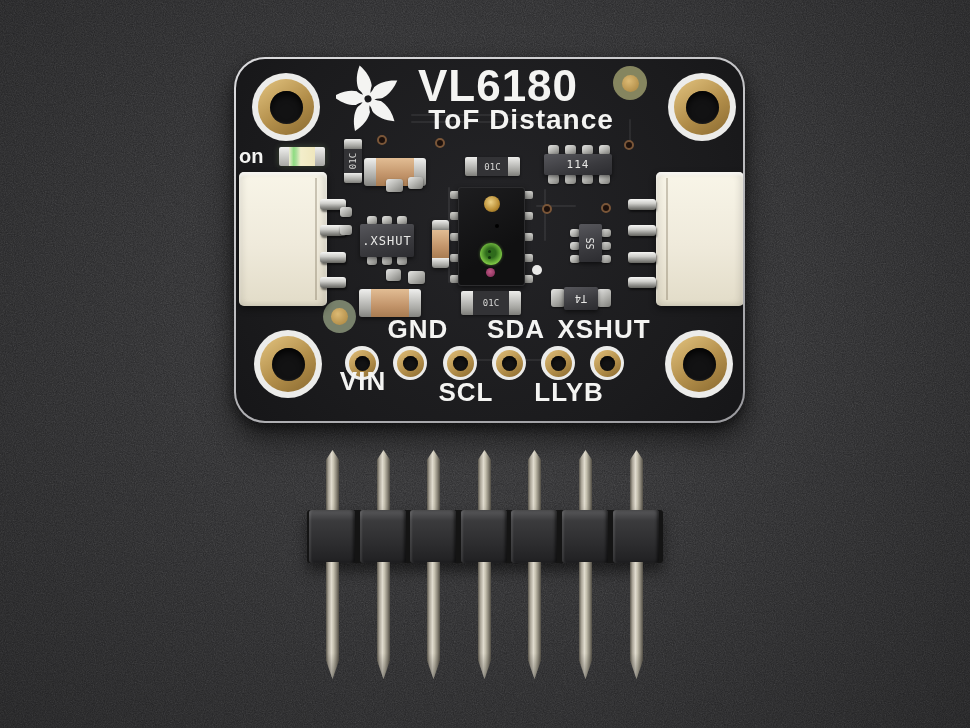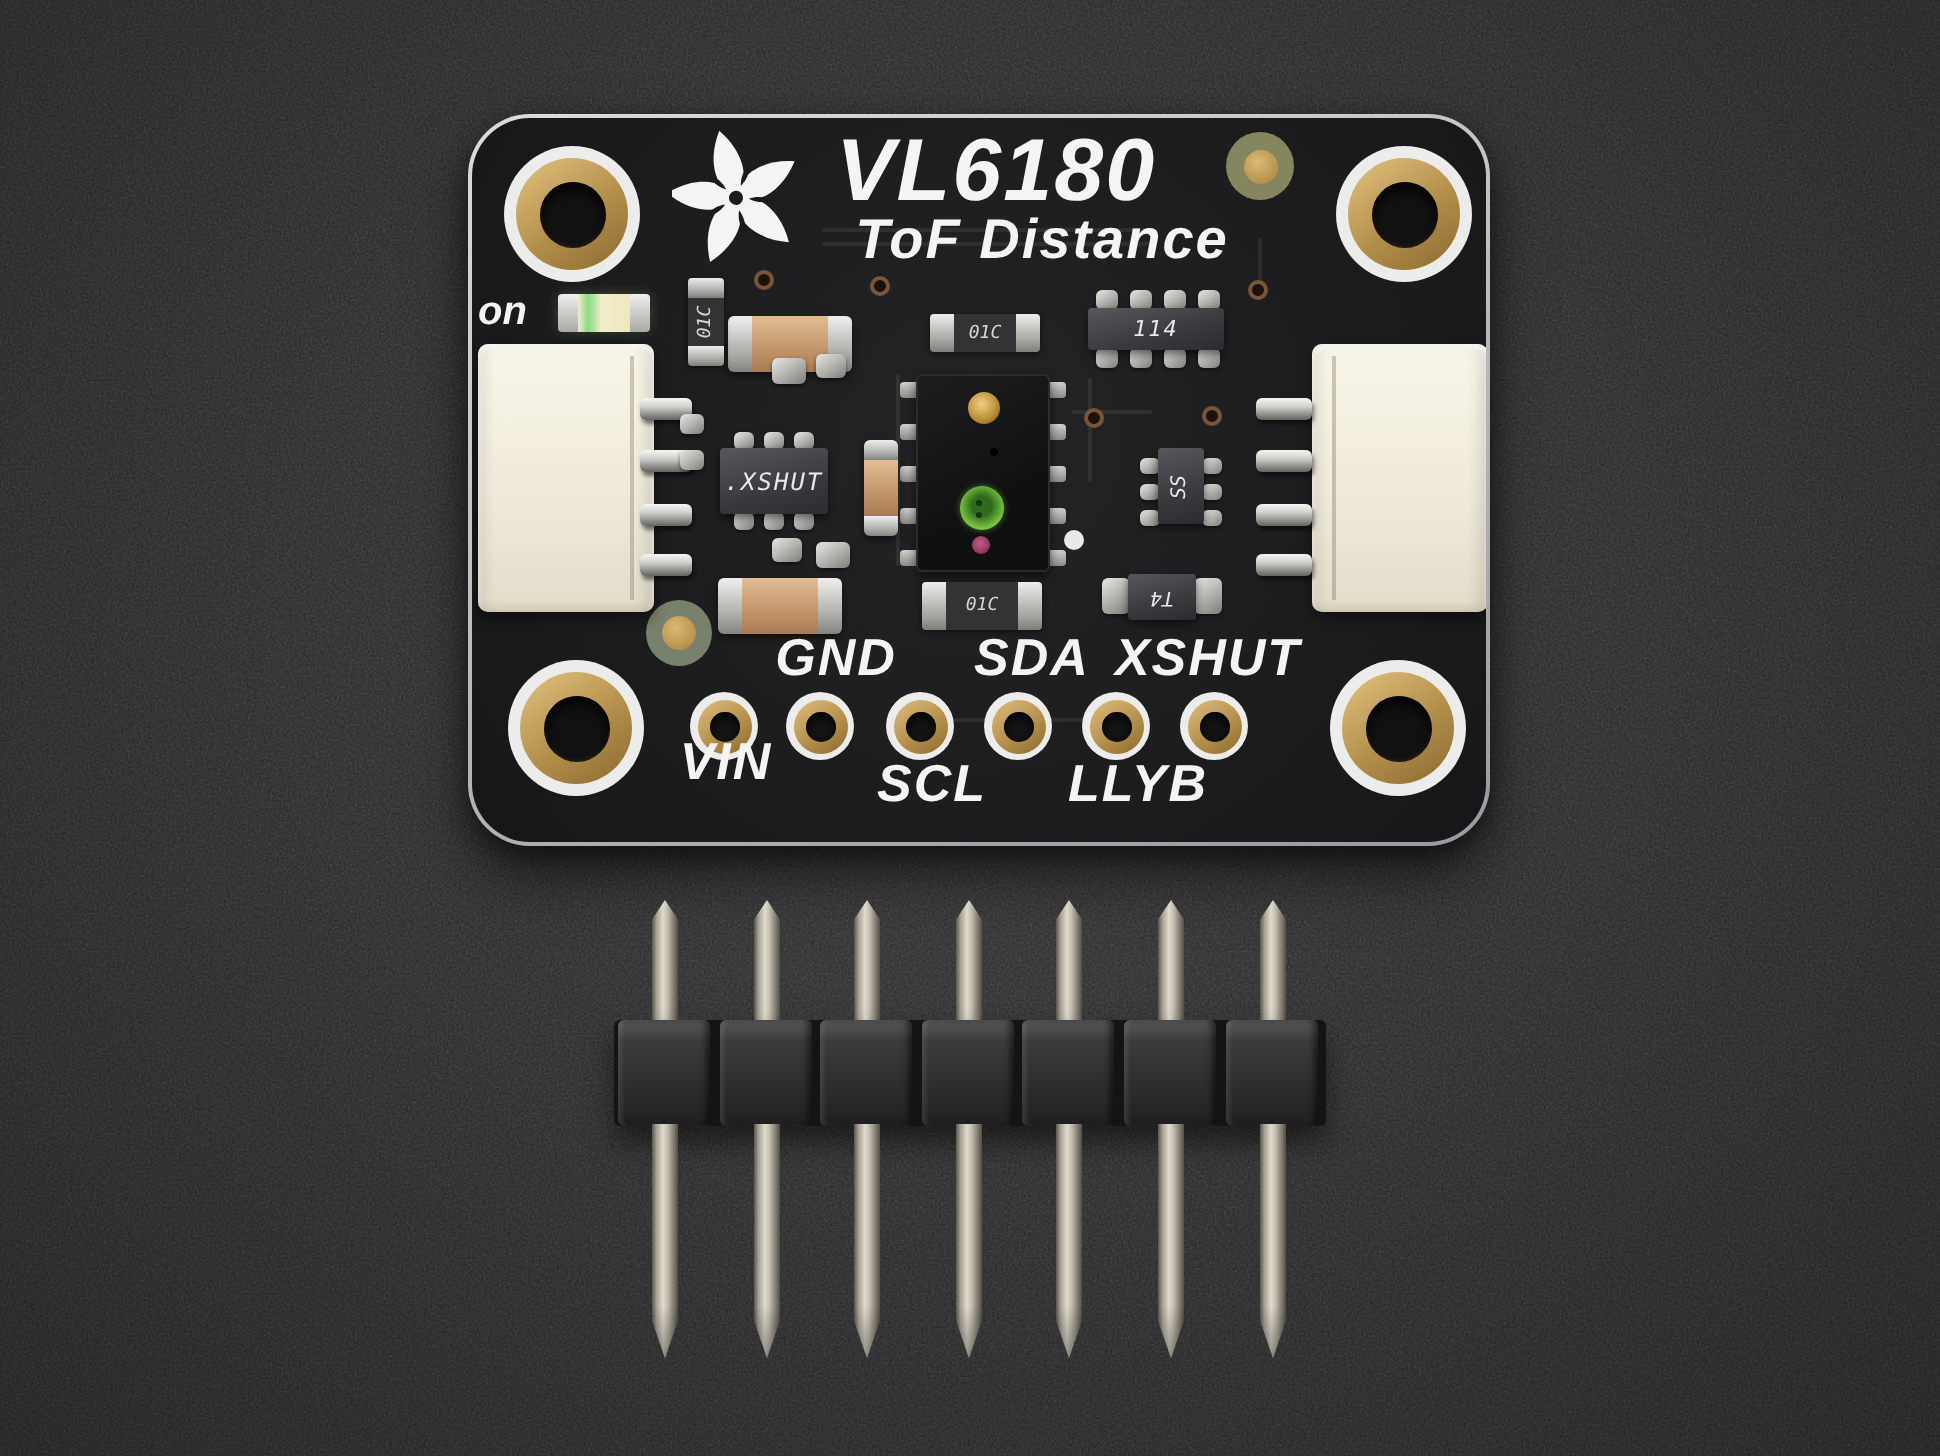--- a/index.html
+++ b/index.html
@@ -14,21 +14,20 @@
     position:absolute;inset:0;pointer-events:none;
     background:radial-gradient(ellipse at 50% 42%, rgba(255,255,255,0.05) 0%, rgba(0,0,0,0) 45%, rgba(0,0,0,0.24) 100%);
   }
 
   
   .board{
     position:absolute;left:234px;top:57px;width:511px;height:366px;
     background:linear-gradient(160deg,#dcdcde,#9a9a9e);
     border-radius:31px;
     box-shadow:0 16px 30px rgba(0,0,0,0.5), 0 5px 12px rgba(0,0,0,0.45);
-    font-style:italic;
   }
   .board-face{
     position:absolute;inset:2px;border-radius:29px;
     background:radial-gradient(circle at 50% 45%, #242427 0%, #1b1b1d 70%, #161618 100%);
     overflow:hidden;
   }
   .trace{position:absolute;background:rgba(255,255,255,0.07);}
   .trace.h{height:2px;border-radius:1px;}
   .trace.v{width:2px;border-radius:1px;}
 

